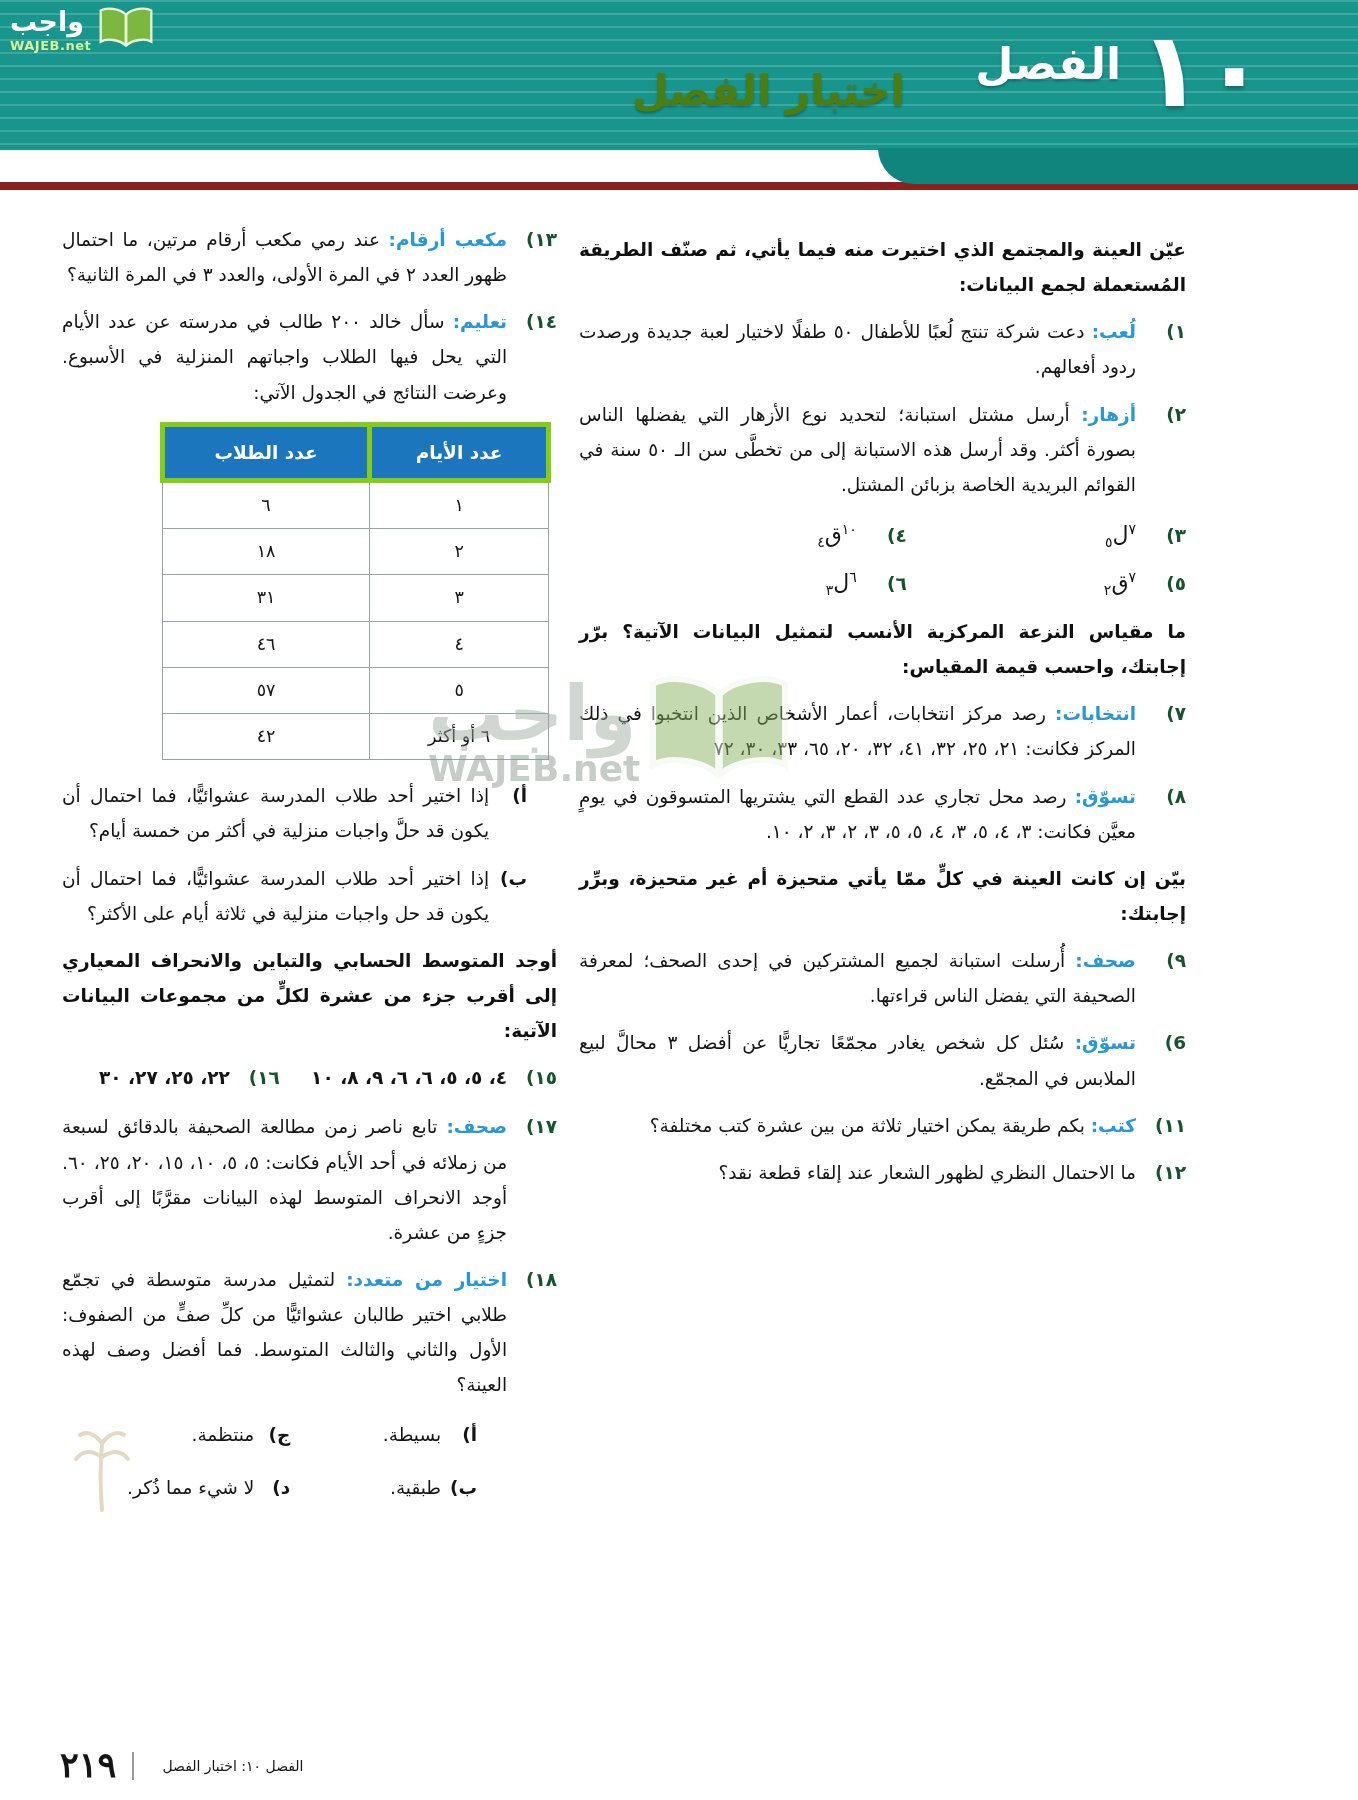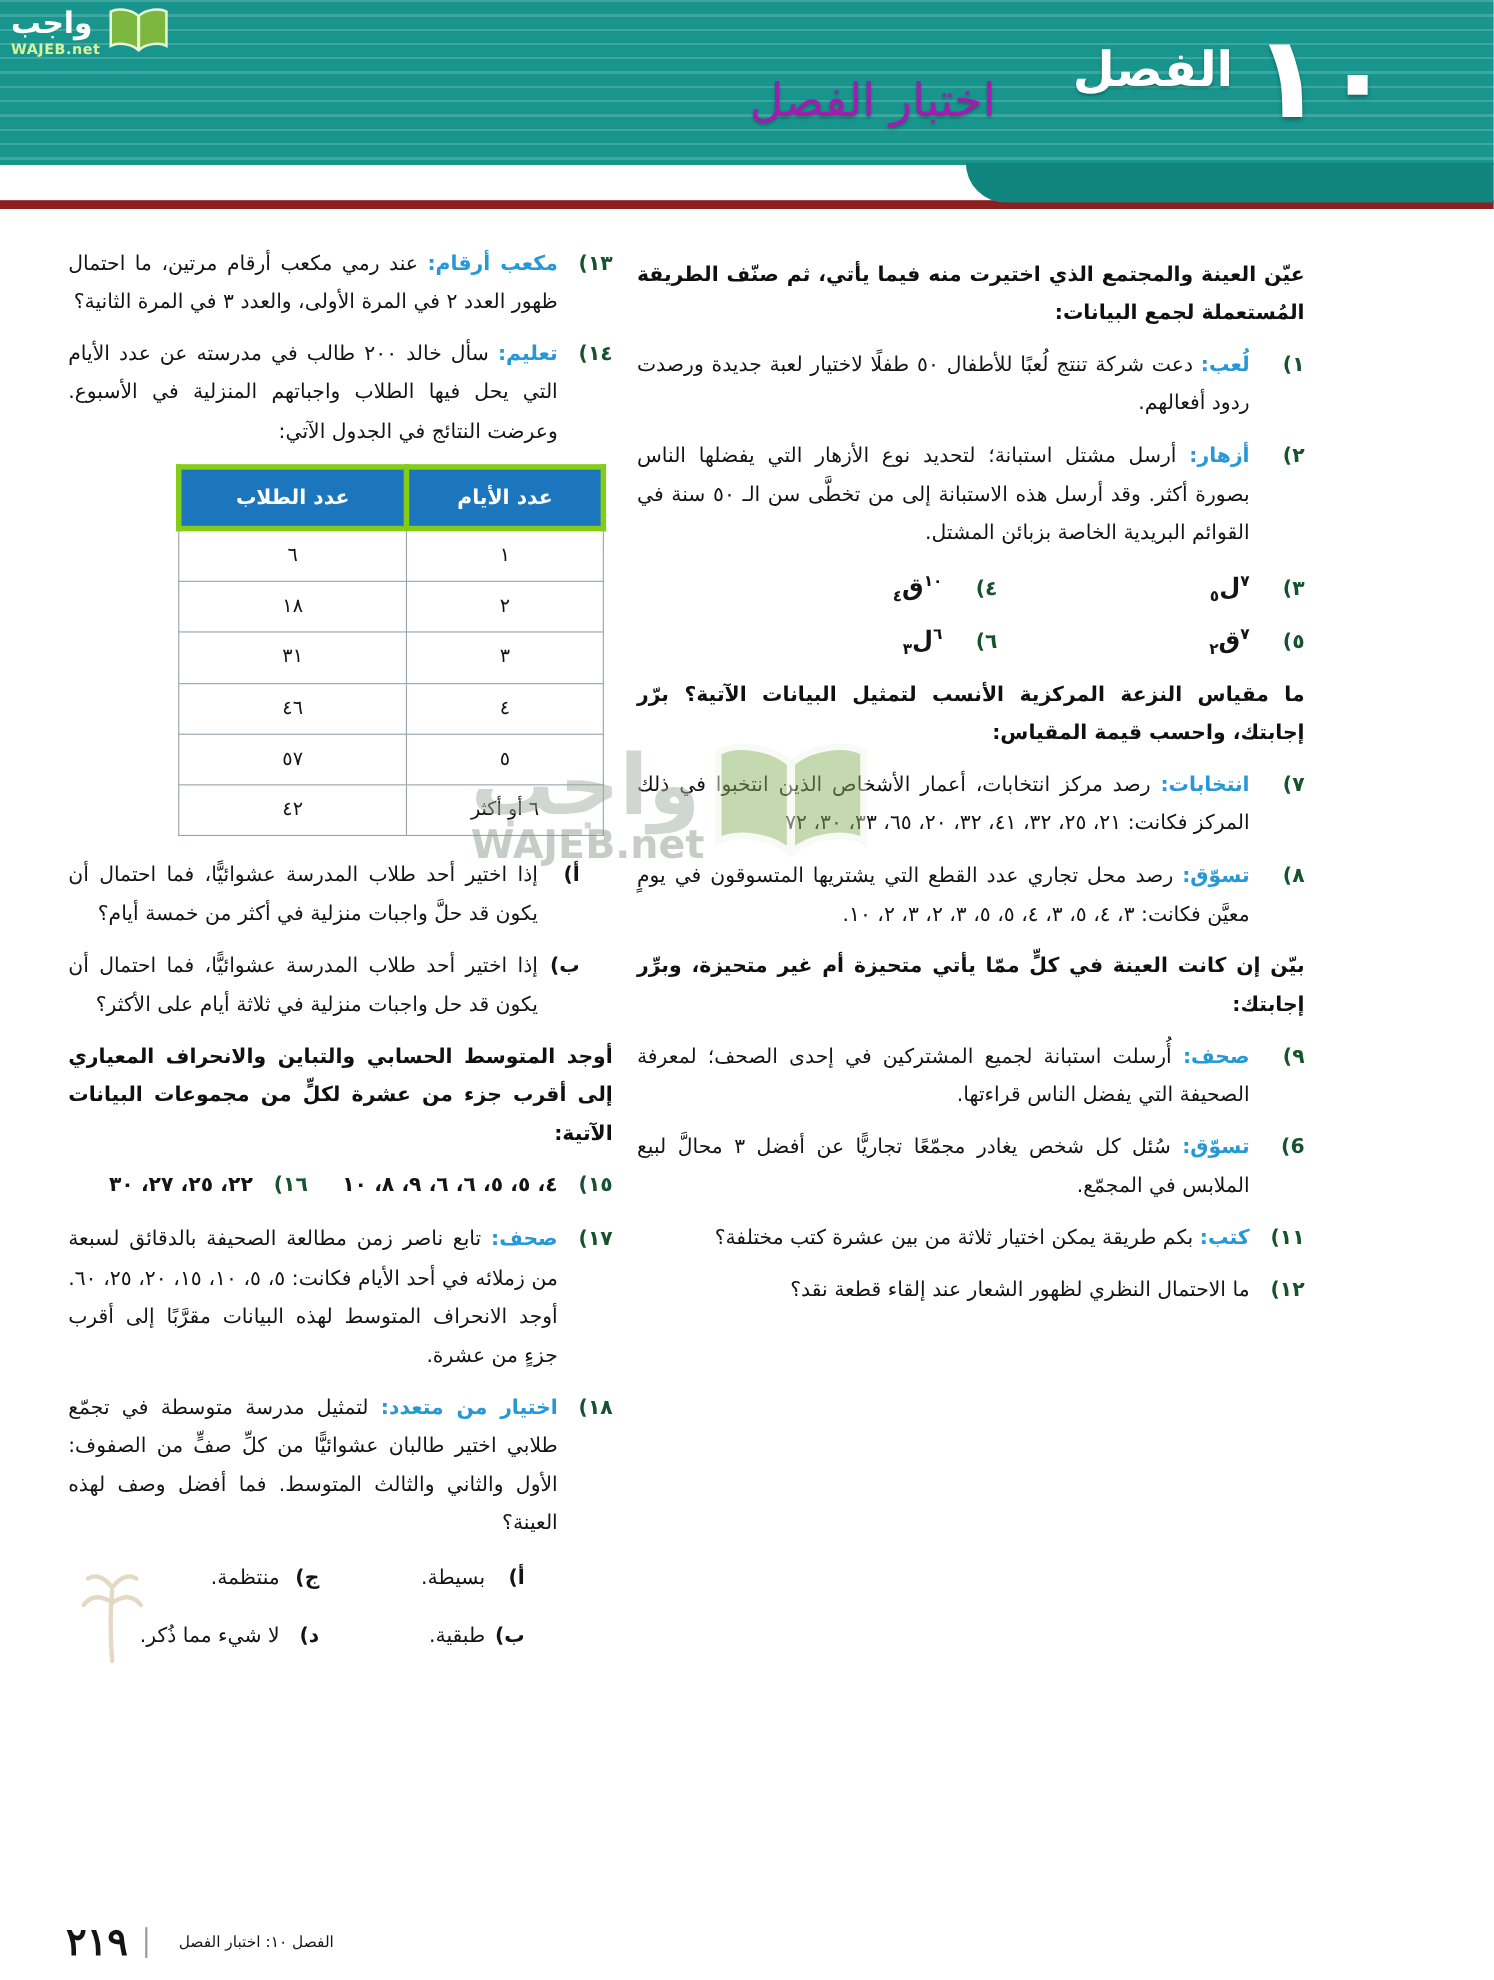--- a/index.html
+++ b/index.html
@@ -10,22 +10,22 @@
   }
 
   
   .band { position:absolute; top:0; left:0; right:0; height:150px; background:#18968e; z-index:2; }
   .stripes { position:absolute; inset:0;
     background:repeating-linear-gradient(to bottom, rgba(255,255,255,.16) 0 2px, transparent 2px 13px); }
   .band-tab { position:absolute; top:148px; right:0; width:480px; height:36px;
     background:#0f857d; border-bottom-left-radius:44px; z-index:2; }
   .maroon-line { position:absolute; top:182px; left:0; right:0; height:8px; background:#8c1f1f; z-index:1; }
 
-  .page-title { position:absolute; top:66px; right:453px; font-size:42px; font-weight:400;
-    color:#a21caf; text-shadow:0 2px 3px rgba(0,0,0,.3); white-space:nowrap; z-index:3; }
+  .page-title { position:absolute; top:66px; right:453px; font-size:42px; font-weight:700;
+    color:#4d7c0f; text-shadow:0 2px 3px rgba(0,0,0,.3); white-space:nowrap; z-index:3; }
   .chapter-block { position:absolute; top:16px; right:92px; display:flex; direction:ltr;
     align-items:flex-start; gap:18px; color:#fff; z-index:3; }
   .chapter-label { font-size:44px; font-weight:700; margin-top:22px; text-shadow:0 2px 3px rgba(0,0,0,.3); }
   .chapter-number { font-size:104px; font-weight:700; line-height:1.05; text-shadow:0 3px 4px rgba(0,0,0,.3); }
 
   .logo { position:absolute; top:6px; left:10px; display:flex; direction:ltr; align-items:flex-start; gap:6px; z-index:5; }
   .logo-name { font-size:27px; font-weight:700; color:#ffffff; line-height:1.2; }
   .logo-site { font-size:13px; font-weight:700; color:#d8f29a; letter-spacing:.5px; }
   .logo-book svg { display:block; }
 
@@ -45,21 +45,21 @@
   .intro { font-weight:700; margin:10px 0 12px; color:#101010; }
 
   .question { display:flex; margin-bottom:12px; }
   .qnum { flex:0 0 50px; color:#14532d; font-weight:700; white-space:nowrap; }
   .qtext { flex:1; }
   .keyword { color:#2598d5; font-weight:700; }
 
   .math-row { display:flex; margin:4px 0 6px; }
   .math-item { flex:0 0 46%; display:flex; align-items:baseline; }
   .math-item .qnum { flex:0 0 50px; }
-  .expr { font-weight:700; font-size:22px; }
+  .expr { font-weight:400; font-size:22px; }
   .expr sup { font-size:14px; }
   .expr sub { font-size:14px; }
 
   .data-table { width:79%; margin:8px 6px 18px auto; border-collapse:collapse;
     text-align:center; font-size:17.5px; }
   .data-table th { background:#1b76bd; color:#fff; font-weight:700; padding:8px 6px;
     border:5px solid #84cc16; font-size:18.5px; }
   .data-table td { border:1px solid #96a3ad; padding:6px 6px; background:#fff; }
 
   .sub-question { display:flex; margin:0 30px 12px 0; }

